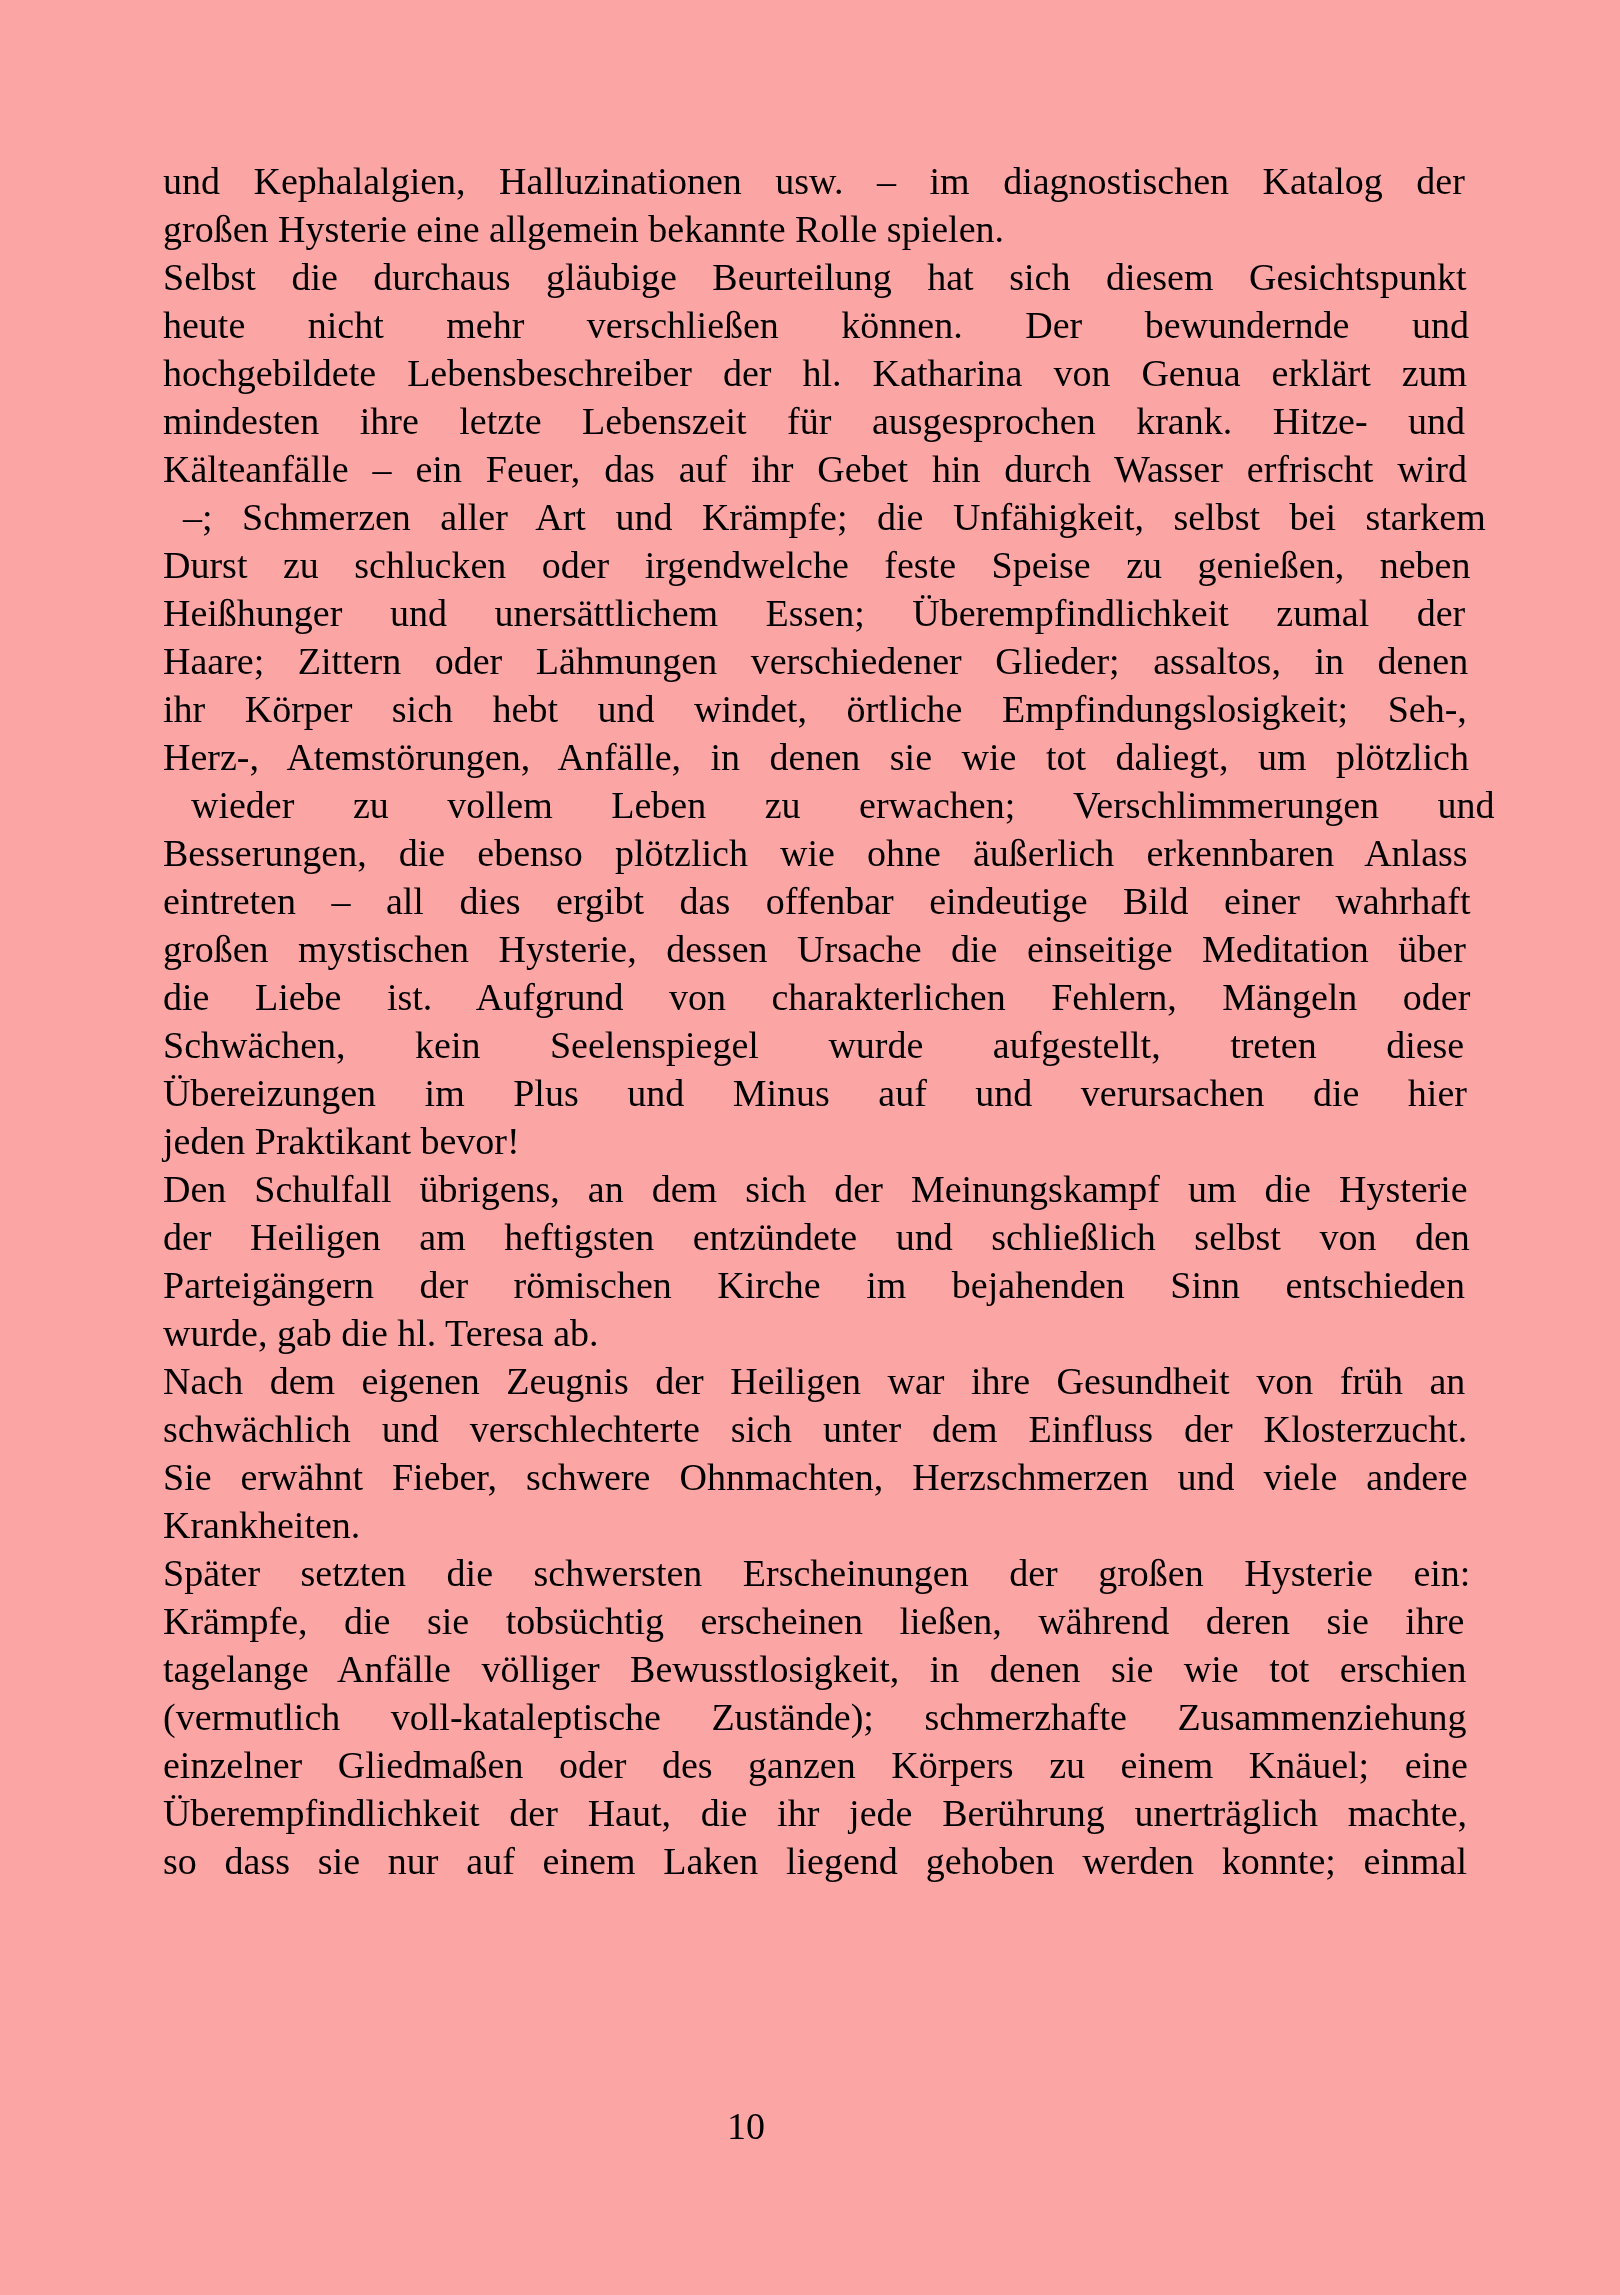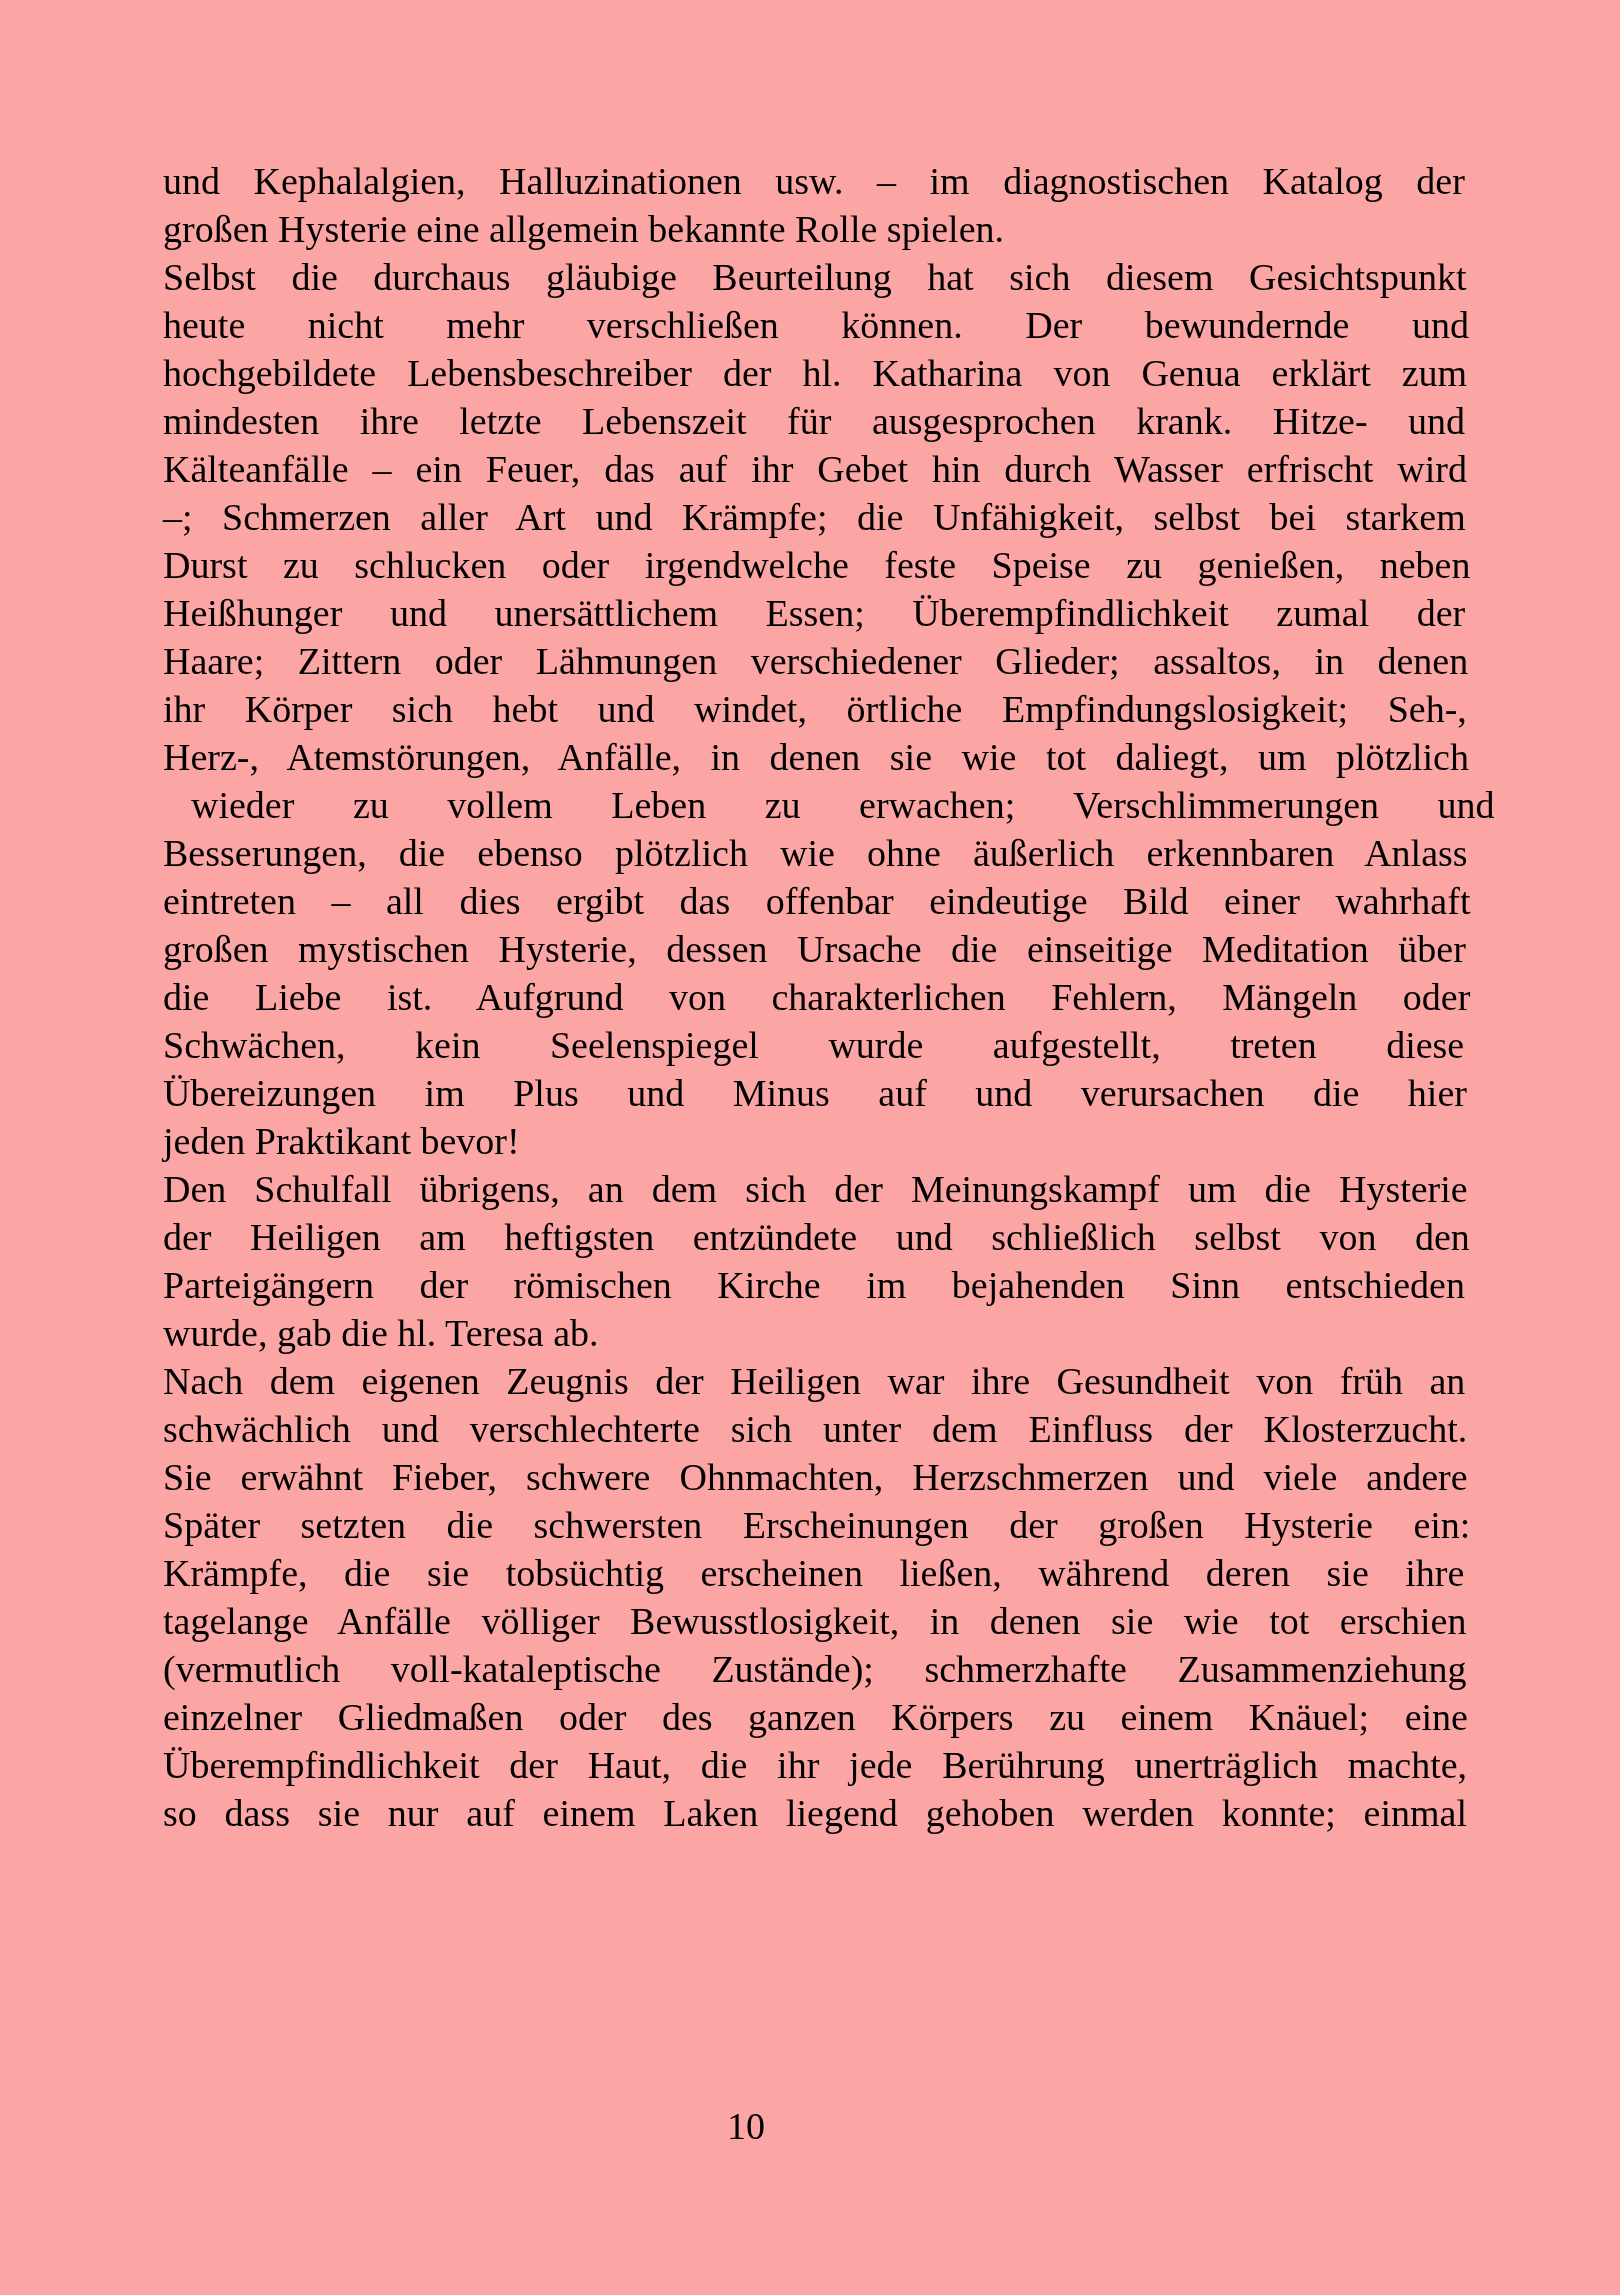--- a/index.html
+++ b/index.html
@@ -61,21 +61,21 @@
       <div class="paragraph">
         <span class="line" style="word-spacing: 24px; text-align: left; text-align-last: left;">und Kephalalgien, Halluzinationen usw. – im diagnostischen Katalog der</span>
         <span class="line last">großen Hysterie eine allgemein bekannte Rolle spielen.</span>
       </div>
       <div class="paragraph">
         <span class="line" style="word-spacing: 26px; text-align: left; text-align-last: left;">Selbst die durchaus gläubige Beurteilung hat sich diesem Gesichtspunkt</span>
         <span class="line" style="word-spacing: 53px; text-align: left; text-align-last: left;">heute nicht mehr verschließen können. Der bewundernde und</span>
         <span class="line" style="word-spacing: 21.5px; text-align: left; text-align-last: left;">hochgebildete Lebensbeschreiber der hl. Katharina von Genua erklärt zum</span>
         <span class="line" style="word-spacing: 31px; text-align: left; text-align-last: left;">mindesten ihre letzte Lebenszeit für ausgesprochen krank. Hitze- und</span>
         <span class="line" style="word-spacing: 14.4px; text-align: left; text-align-last: left;">Kälteanfälle – ein Feuer, das auf ihr Gebet hin durch Wasser erfrischt wird</span>
-        <span class="line" style="word-spacing: 20px; text-align: center; text-align-last: left;">–; Schmerzen aller Art und Krämpfe; die Unfähigkeit, selbst bei starkem</span>
+        <span class="line" style="word-spacing: 20px; text-align: center; text-align-last: left; margin-left: 20px;">–; Schmerzen aller Art und Krämpfe; die Unfähigkeit, selbst bei starkem</span>
         <span class="line" style="word-spacing: 26px; text-align: left; text-align-last: left;">Durst zu schlucken oder irgendwelche feste Speise zu genießen, neben</span>
         <span class="line" style="word-spacing: 38px; text-align: left; text-align-last: left;">Heißhunger und unersättlichem Essen; Überempfindlichkeit zumal der</span>
         <span class="line" style="word-spacing: 24px; text-align: left; text-align-last: left;">Haare; Zittern oder Lähmungen verschiedener Glieder; assaltos, in denen</span>
         <span class="line" style="word-spacing: 30px; text-align: left; text-align-last: left;">ihr Körper sich hebt und windet, örtliche Empfindungslosigkeit; Seh-,</span>
         <span class="line" style="word-spacing: 20px; text-align: left; text-align-last: left;">Herz-, Atemstörungen, Anfälle, in denen sie wie tot daliegt, um plötzlich</span>
         <span class="line" style="word-spacing: 49px; text-align: left; text-align-last: left; margin-left: 28px;">wieder zu vollem Leben zu erwachen; Verschlimmerungen und</span>
         <span class="line" style="word-spacing: 22.6px; text-align: left; text-align-last: left;">Besserungen, die ebenso plötzlich wie ohne äußerlich erkennbaren Anlass</span>
         <span class="line" style="word-spacing: 26px; text-align: left; text-align-last: left;">eintreten – all dies ergibt das offenbar eindeutige Bild einer wahrhaft</span>
         <span class="line" style="word-spacing: 20px; text-align: left; text-align-last: left;">großen mystischen Hysterie, dessen Ursache die einseitige Meditation über</span>
         <span class="line" style="word-spacing: 36px; text-align: left; text-align-last: left;">die Liebe ist. Aufgrund von charakterlichen Fehlern, Mängeln oder</span>
@@ -86,20 +86,21 @@
       <div class="paragraph">
         <span class="line" style="word-spacing: 18.5px; text-align: left; text-align-last: left;">Den Schulfall übrigens, an dem sich der Meinungskampf um die Hysterie</span>
         <span class="line" style="word-spacing: 29px; text-align: left; text-align-last: left;">der Heiligen am heftigsten entzündete und schließlich selbst von den</span>
         <span class="line" style="word-spacing: 36px; text-align: left; text-align-last: left;">Parteigängern der römischen Kirche im bejahenden Sinn entschieden</span>
         <span class="line last">wurde, gab die hl. Teresa ab.</span>
       </div>
       <div class="paragraph">
         <span class="line" style="word-spacing: 17px; text-align: left; text-align-last: left;">Nach dem eigenen Zeugnis der Heiligen war ihre Gesundheit von früh an</span>
         <span class="line" style="word-spacing: 21.5px; text-align: left; text-align-last: left;">schwächlich und verschlechterte sich unter dem Einfluss der Klosterzucht.</span>
         <span class="line" style="word-spacing: 19.5px; text-align: left; text-align-last: left;">Sie erwähnt Fieber, schwere Ohnmachten, Herzschmerzen und viele andere</span>
+        <span class="line last">Krankheiten.</span>
       </div>
       <div class="paragraph">
         <span class="line" style="word-spacing: 31px; text-align: left; text-align-last: left;">Später setzten die schwersten Erscheinungen der großen Hysterie ein:</span>
         <span class="line" style="word-spacing: 27px; text-align: left; text-align-last: left;">Krämpfe, die sie tobsüchtig erscheinen ließen, während deren sie ihre</span>
         <span class="line" style="word-spacing: 21px; text-align: left; text-align-last: left;">tagelange Anfälle völliger Bewusstlosigkeit, in denen sie wie tot erschien</span>
         <span class="line" style="word-spacing: 41px; text-align: left; text-align-last: left;">(vermutlich voll-kataleptische Zustände); schmerzhafte Zusammenziehung</span>
         <span class="line" style="word-spacing: 26px; text-align: left; text-align-last: left;">einzelner Gliedmaßen oder des ganzen Körpers zu einem Knäuel; eine</span>
         <span class="line" style="word-spacing: 20.3px; text-align: left; text-align-last: left;">Überempfindlichkeit der Haut, die ihr jede Berührung unerträglich machte,</span>
         <span class="line" style="word-spacing: 18.3px; text-align: left; text-align-last: left;">so dass sie nur auf einem Laken liegend gehoben werden konnte; einmal</span>
       </div>

